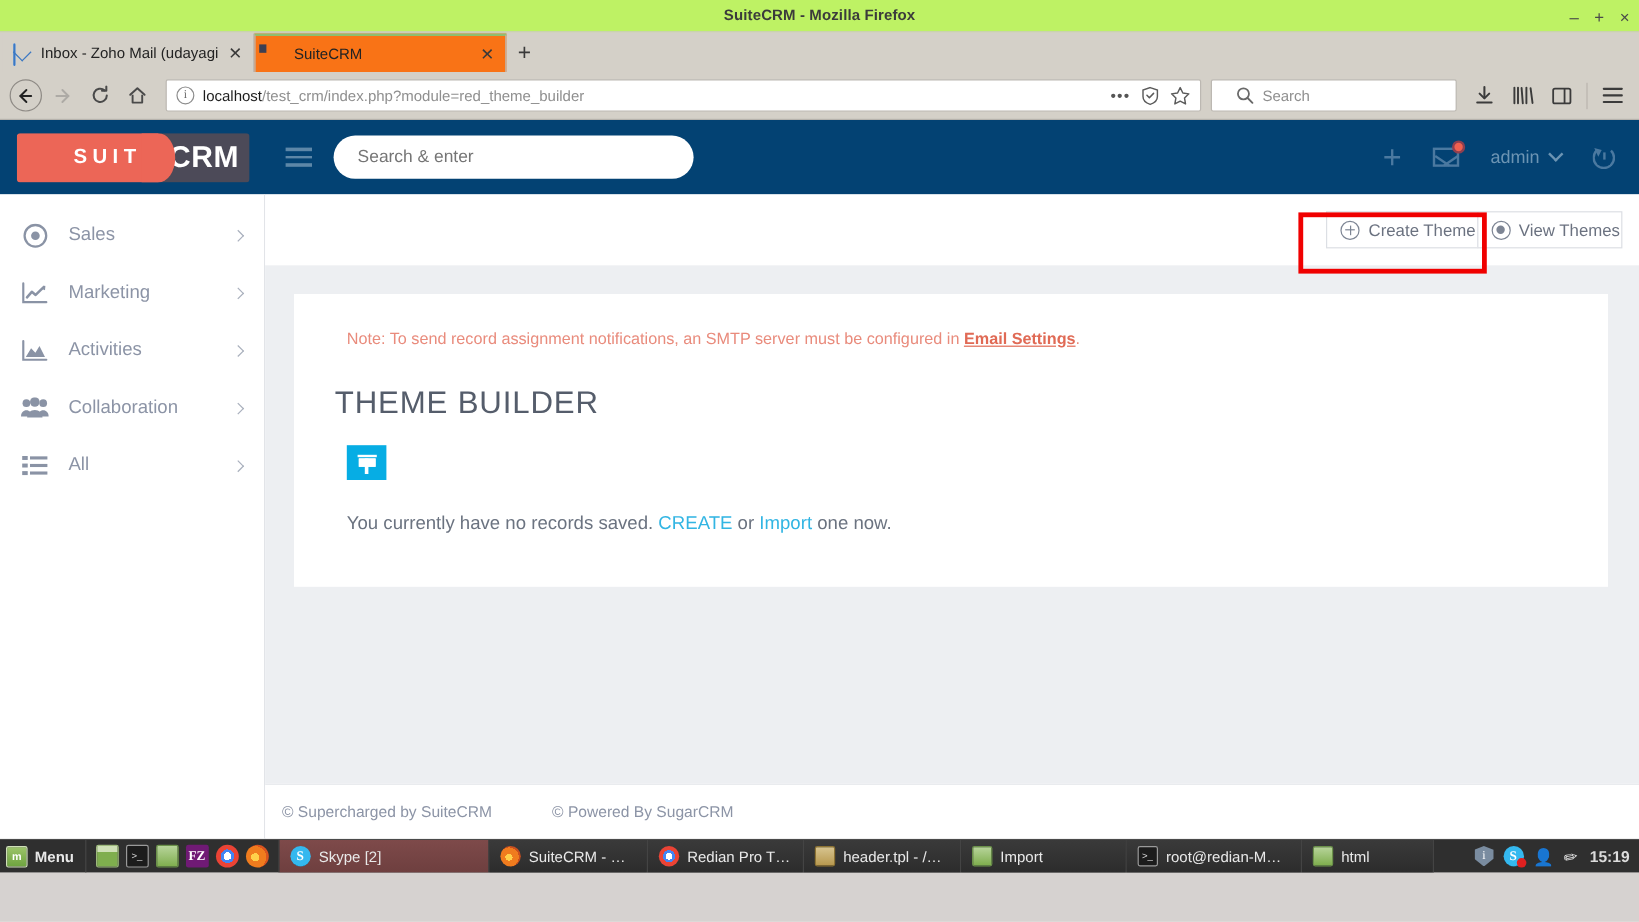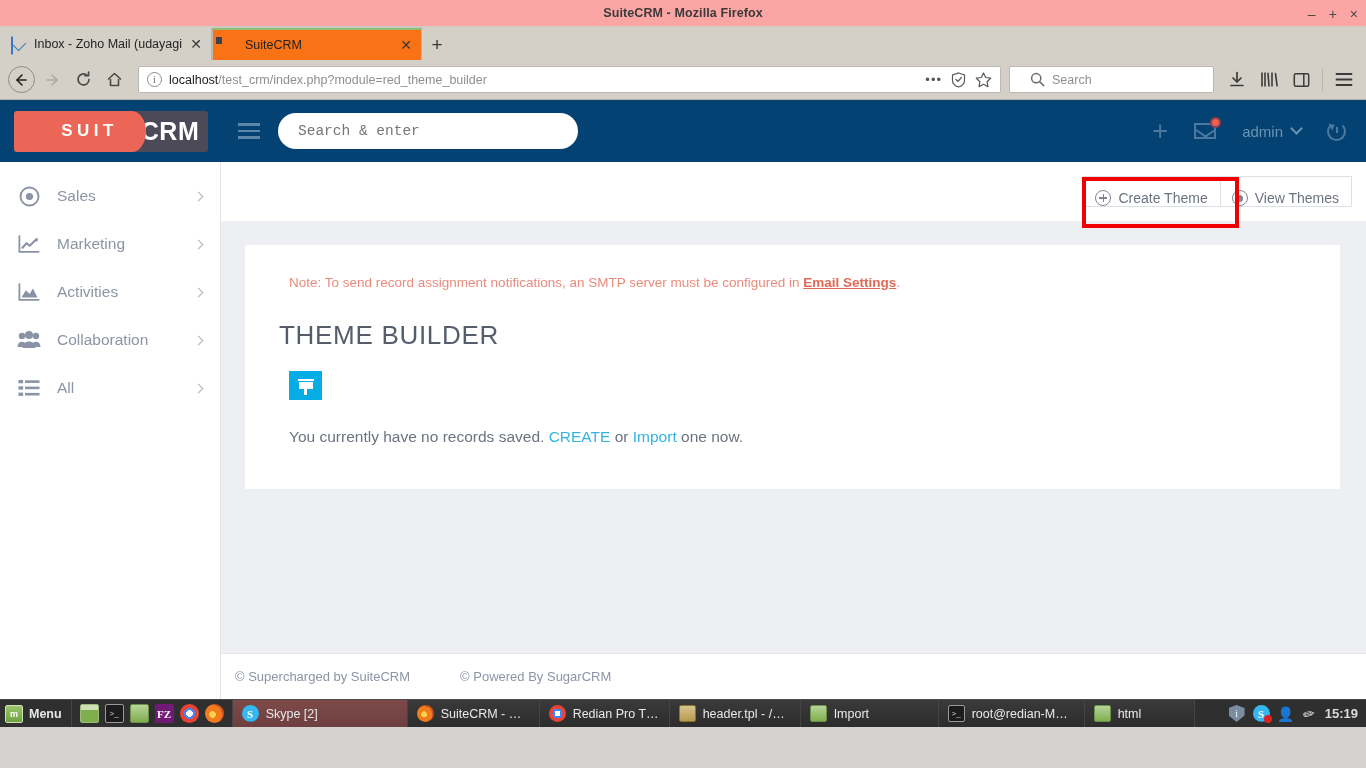--- a/index.html
+++ b/index.html
@@ -5,21 +5,21 @@
   * { box-sizing: border-box; margin: 0; padding: 0; }
   html, body {
     width: 1366px; height: 768px;
     font-family: "Liberation Sans", sans-serif;
     overflow: hidden;
     background: #d6d2d0;
   }
 
   
   .ff-titlebar {
-    height: 27px; background: #fca5a5;
+    height: 27px; background: #bef264;
     display: flex; align-items: center; justify-content: center;
     position: relative;
     border-bottom: 1px solid #cdc9c3;
   }
   .ff-title {
     font-size: 12.5px; font-weight: bold; color: #3b3b3b;
     letter-spacing: .1px;
   }
   .win-btns {
     position: absolute; right: 8px; top: 0; height: 27px;
@@ -153,21 +153,21 @@
   .burger { margin-left: 30px; width: 22px; flex: 0 0 22px; cursor: pointer; }
   .burger i { display: block; height: 2.5px; background: #5d87a8; margin-bottom: 4px; }
   .burger i:last-child { margin-bottom: 0; }
   .crm-search {
     width: 300px; height: 36px; background: #fff; border-radius: 20px;
     margin-left: 18px; padding: 0 20px; display: flex; align-items: center;
     flex: 0 0 300px; border: none;
   }
   .crm-search input {
     border: none; outline: none; width: 100%; font-size: 14.5px;
-    color: #0f172a; font-family: Liberation Mono, monospace;
+    color: #0f172a; font-family: Liberation Sans, sans-serif;
   }
   .crm-nav-right {
     margin-left: auto; display: flex; align-items: center; gap: 26px;
     padding-right: 6px;
   }
   .cn-ic { color: #4d7ba1; position: relative; display: flex; align-items: center; }
   .plus-ic { font-size: 27px; font-weight: 300; line-height: 1; color: #4b79a0; }
   .env { width: 22px; height: 16px; border: 2px solid #4b79a0; position: relative; }
   .env::before, .env::after {
     content: ""; position: absolute; width: 14px; height: 2px;
@@ -223,22 +223,22 @@
 
   .content-col { flex: 1 1 auto; display: flex; flex-direction: column; min-width: 0; }
   .action-bar {
     height: 59px; background: #fff; display: flex; align-items: center;
     justify-content: flex-end; padding: 0 14px; position: relative;
     flex: 0 0 59px;
   }
   .btn-group { display: flex; }
   .crm-btn {
     height: 31px; border: 1px solid #dcdfe4; background: #fff;
-    display: flex; align-items: flex-end; gap: 7px;
-    padding: 0 12px 0 11px; font-size: 14px; color: #6b7280;
+    display: flex; align-items: center; gap: 7px;
+    padding: 0 1px 0 11px; font-size: 14px; color: #6b7280;
     cursor: pointer; margin-left: -1px;
     font-family: "Liberation Sans", sans-serif;
   }
   .circ-plus {
     width: 16px; height: 16px; border: 1.4px solid #7d8594;
     border-radius: 50%; position: relative; flex: 0 0 16px;
   }
   .circ-plus::before, .circ-plus::after {
     content: ""; position: absolute; background: #7d8594;
   }

